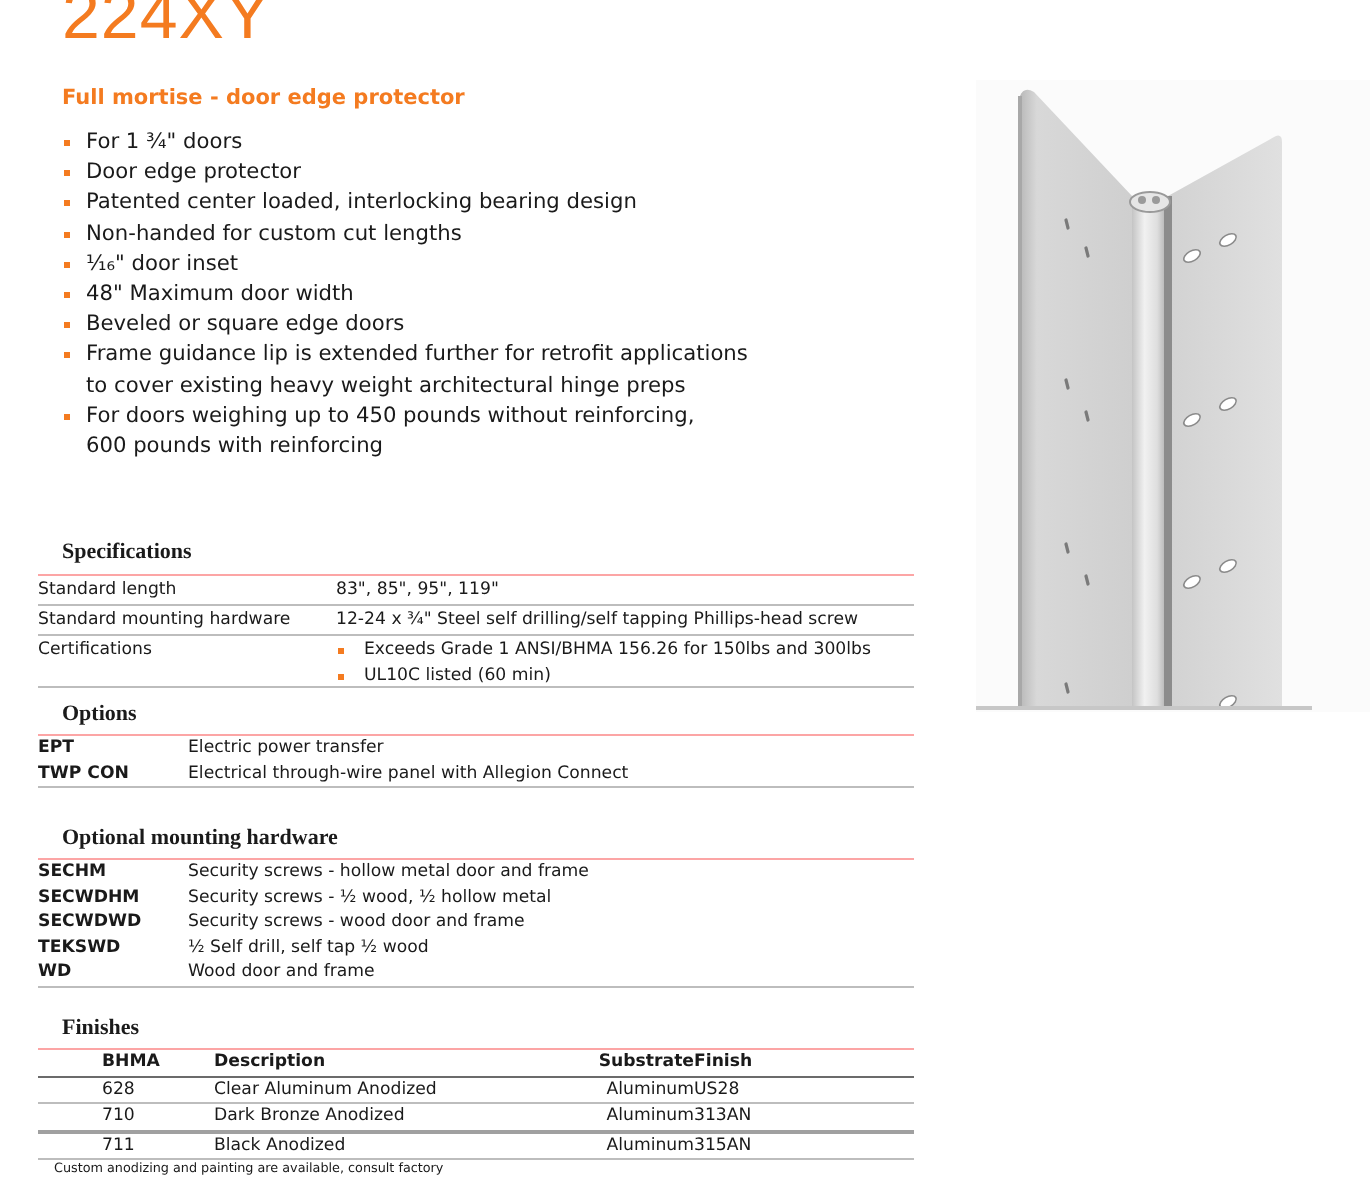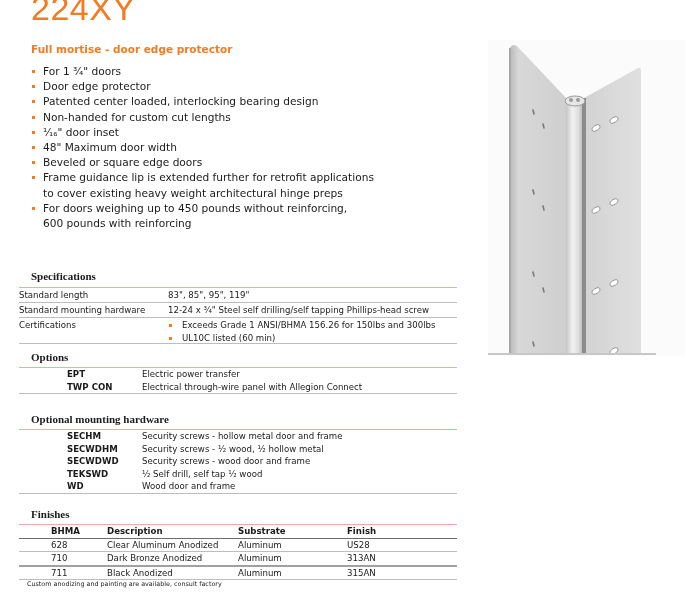--- a/index.html
+++ b/index.html
@@ -35,26 +35,26 @@
   }
   .tbl { position: absolute; left: 19px; width: 438px; border-top: 1px solid #fca5a5; }
   .row { display: flex; font-size: 8.6px; line-height: 12.5px; color: #1a1a1a; }
   .row.bordered { border-bottom: 1px solid #bdbdbd; }
   .row.last { border-bottom: 1px solid #bdbdbd; }
   .spec .c1 { width: 149px; padding-top: 1px; }
   .spec .c2 { flex: 1; padding-top: 1px; }
   .spec .cert-item { position: relative; padding-left: 14px; }
   .spec .cert-item .bullet { position: absolute; left: 1px; top: 5px; width: 3px; height: 3px; background: #f47b20; }
 
-  .opt .code { width: 75px; font-weight: bold; margin-left: 48px; }
+  .opt .code { width: 75px; font-weight: bold; }
   .opt .desc { flex: 1; }
 
   .fin .c1 { width: 88px; padding-left: 32px; }
   .fin .c2 { width: 131px; }
-  .fin .c3 { width: 109px; }
+  .fin .c3 { width: 109px; text-align: right; }
   .fin .c4 { flex: 1; }
   .fin.head { font-weight: bold; border-bottom: 1px solid #6b6b6b; }
   .fin.sep { border-bottom: 1px solid #bdbdbd; }
   .fin.sep-dark { border-bottom: 2px solid #a0a0a0; }
 
   .footnote {
     position: absolute; left: 27px; top: 580px; font-size: 6.4px; color: #1a1a1a;
   }
 
   .hinge { position: absolute; left: 488px; top: 40px; width: 197px; height: 316px; }

